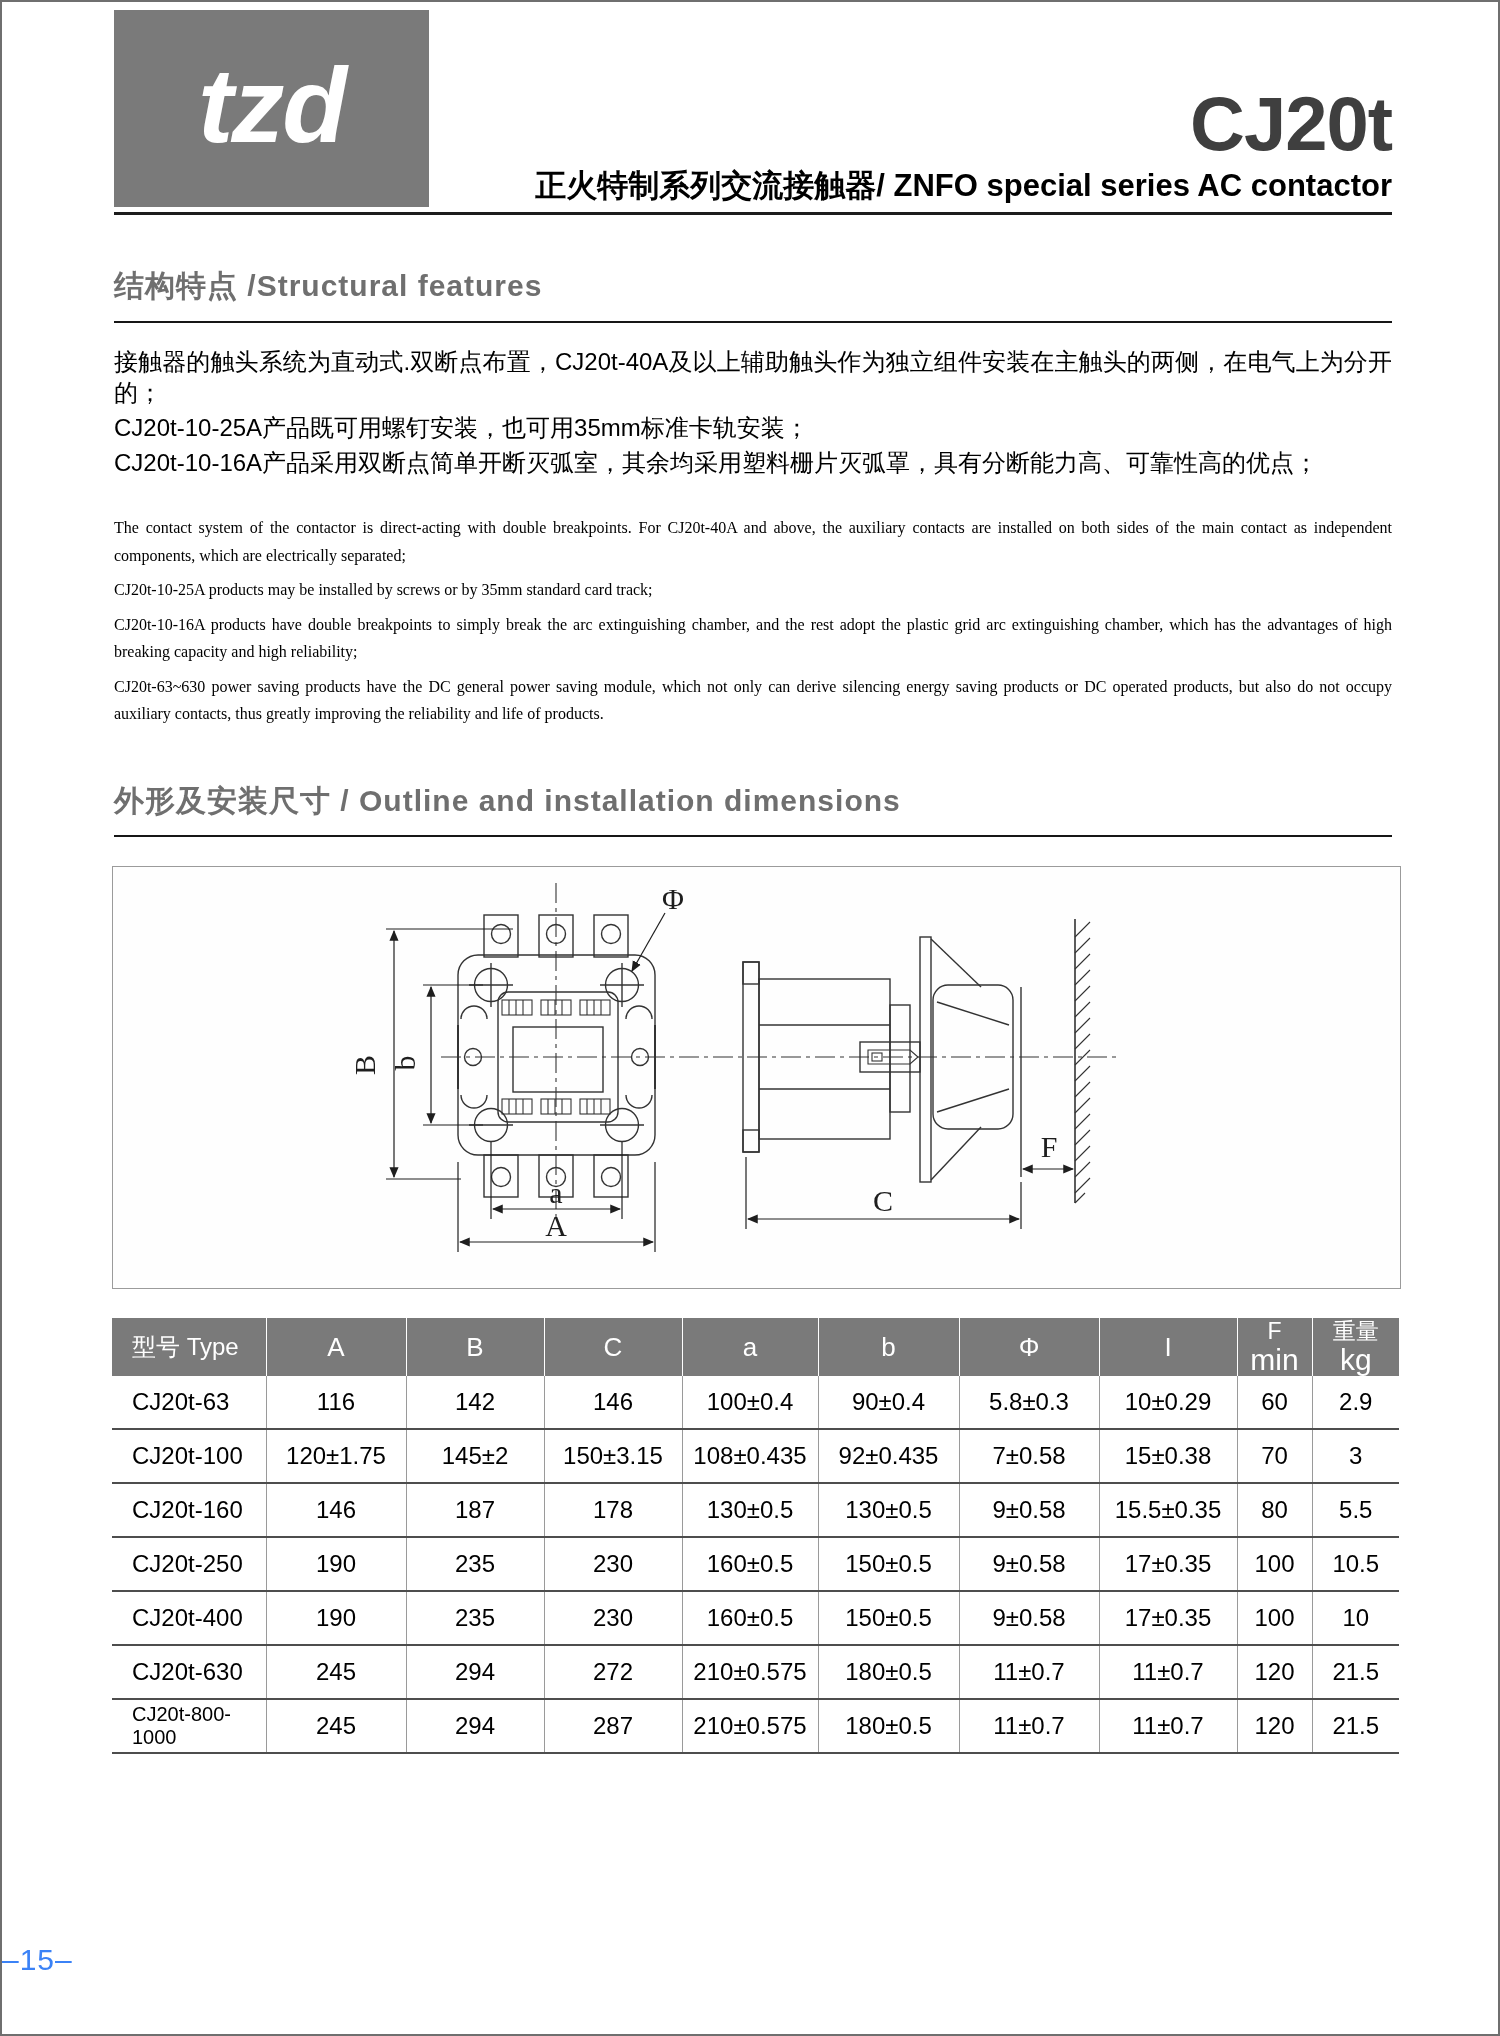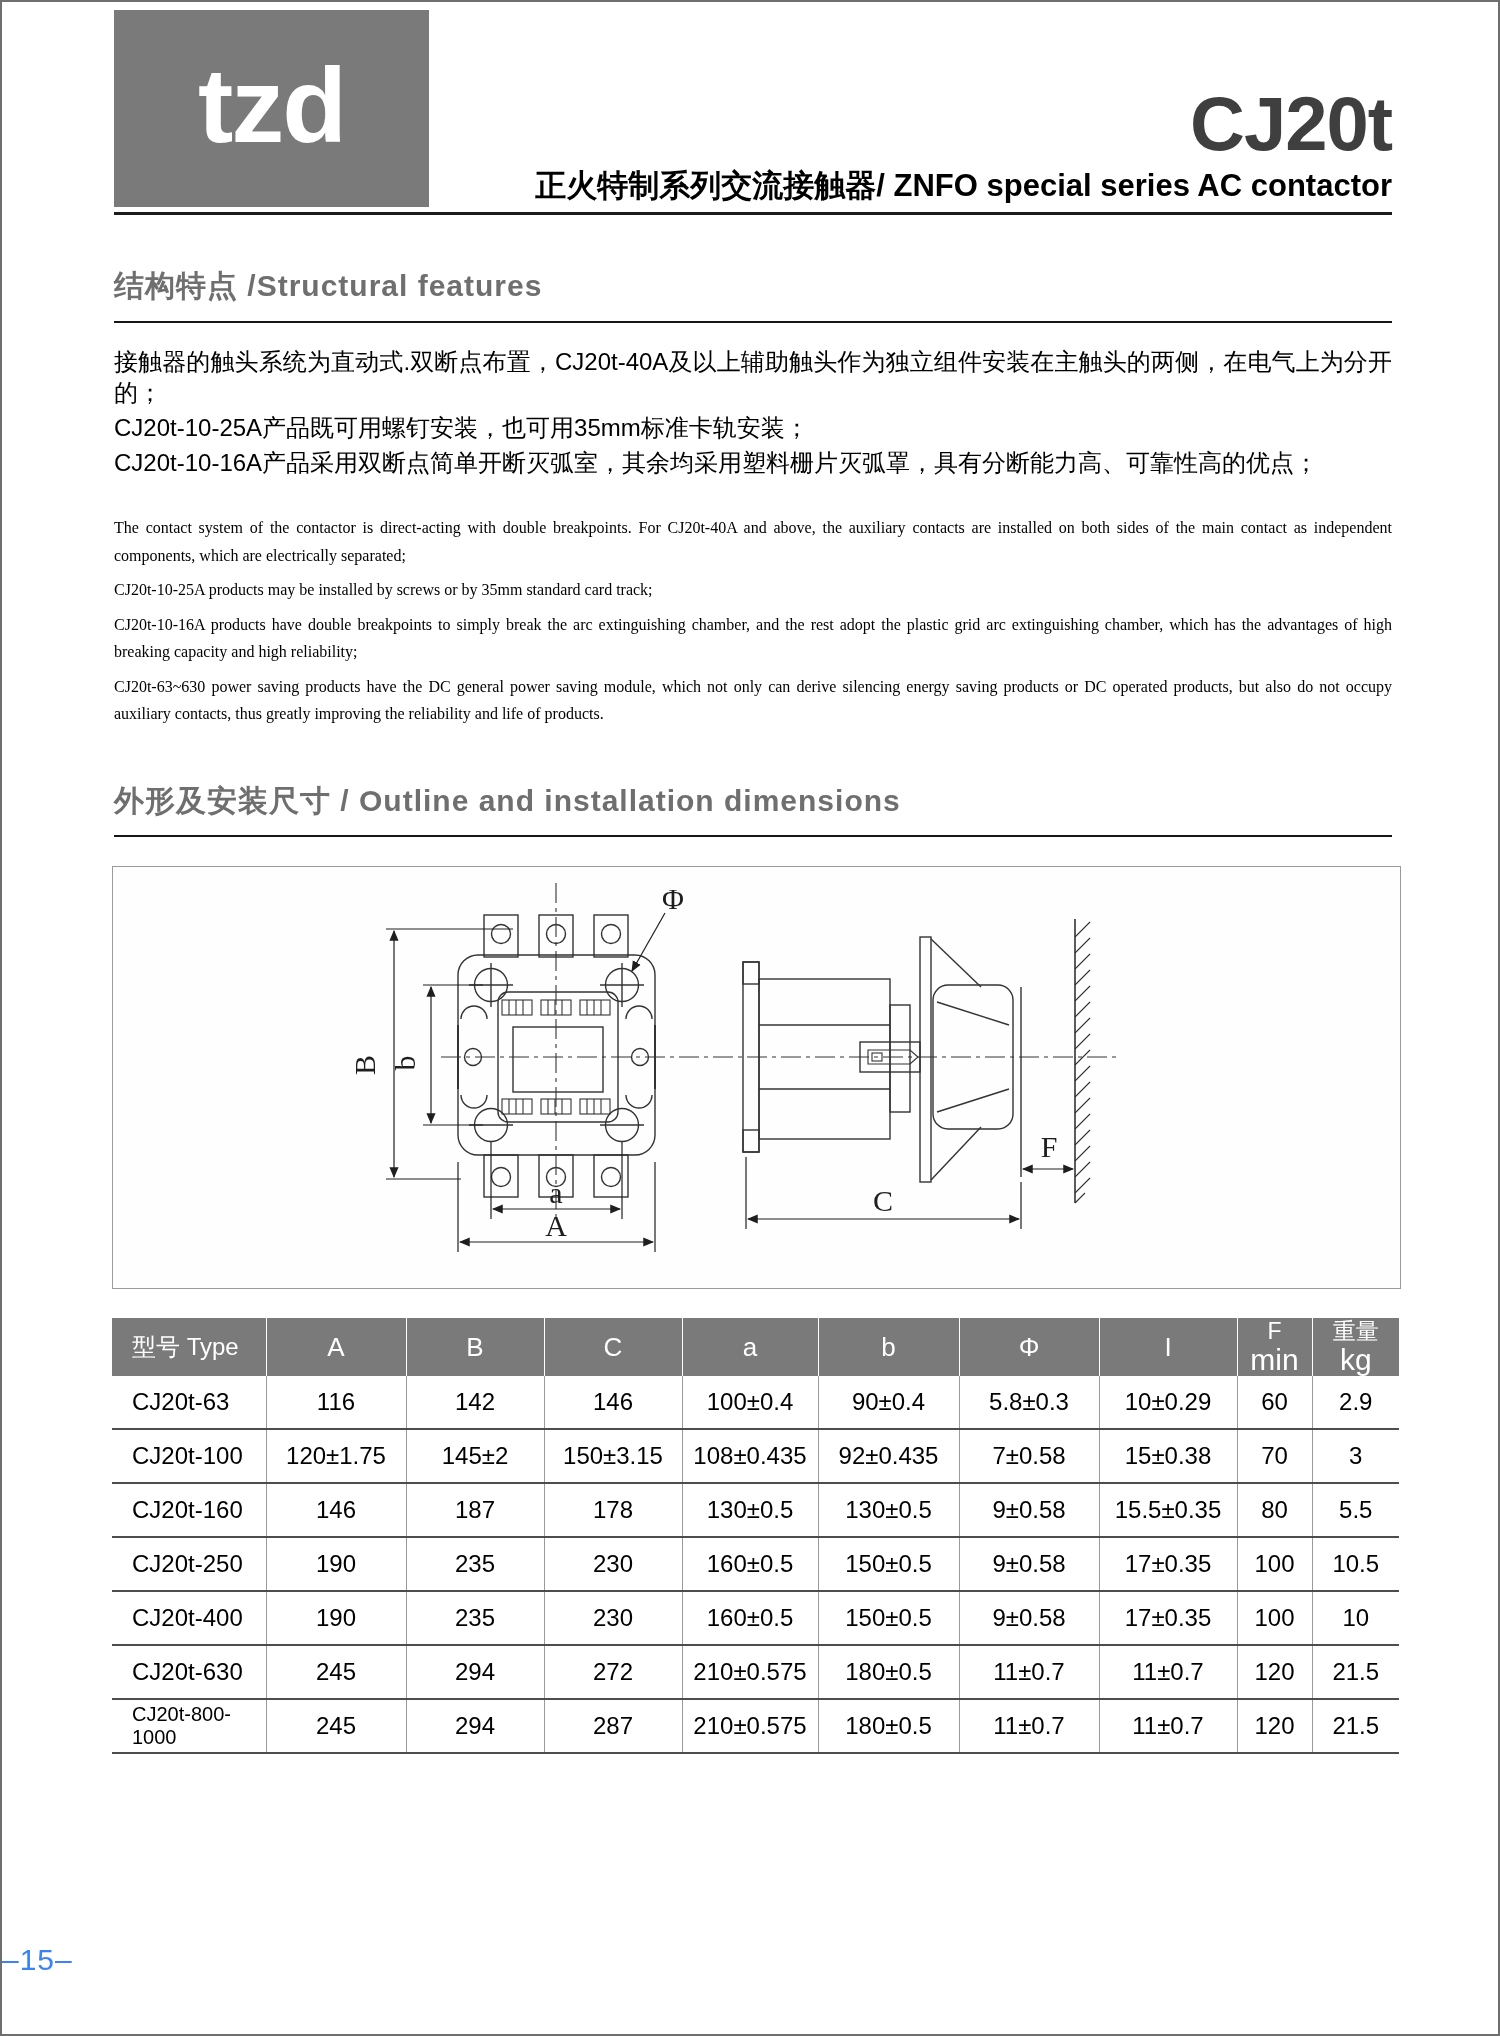--- a/index.html
+++ b/index.html
@@ -5,21 +5,21 @@
   html,body{margin:0;padding:0;background:#e8e8e8;}
   .page{
     position:relative;width:1500px;height:2036px;margin:0 auto;background:#ffffff;
     border:2px solid #6f6f6f;box-sizing:border-box;overflow:hidden;
     font-family:"Liberation Sans","DejaVu Sans",sans-serif;color:#000;
   }
   
   .logo-block{position:absolute;left:112px;top:8px;width:315px;height:197px;background:#7a7a7a;}
   .logo-text{
     position:absolute;left:0;top:42px;width:100%;text-align:center;
-    font-size:106px;font-weight:bold;color:#ffffff;letter-spacing:-2px;line-height:1;
+    font-size:106px;font-weight:bold;font-style:italic;color:#ffffff;letter-spacing:-2px;line-height:1;
   }
   .product-model{
     position:absolute;right:106px;top:84px;font-size:76px;font-weight:bold;color:#3f3f3f;
     line-height:1;letter-spacing:-1px;
   }
   .subtitle{
     position:absolute;right:106px;top:165px;font-size:31px;font-weight:bold;color:#000;line-height:1.2;
   }
   .header-rule{position:absolute;left:112px;right:106px;top:210px;height:3px;background:#1c1c1c;}
   

